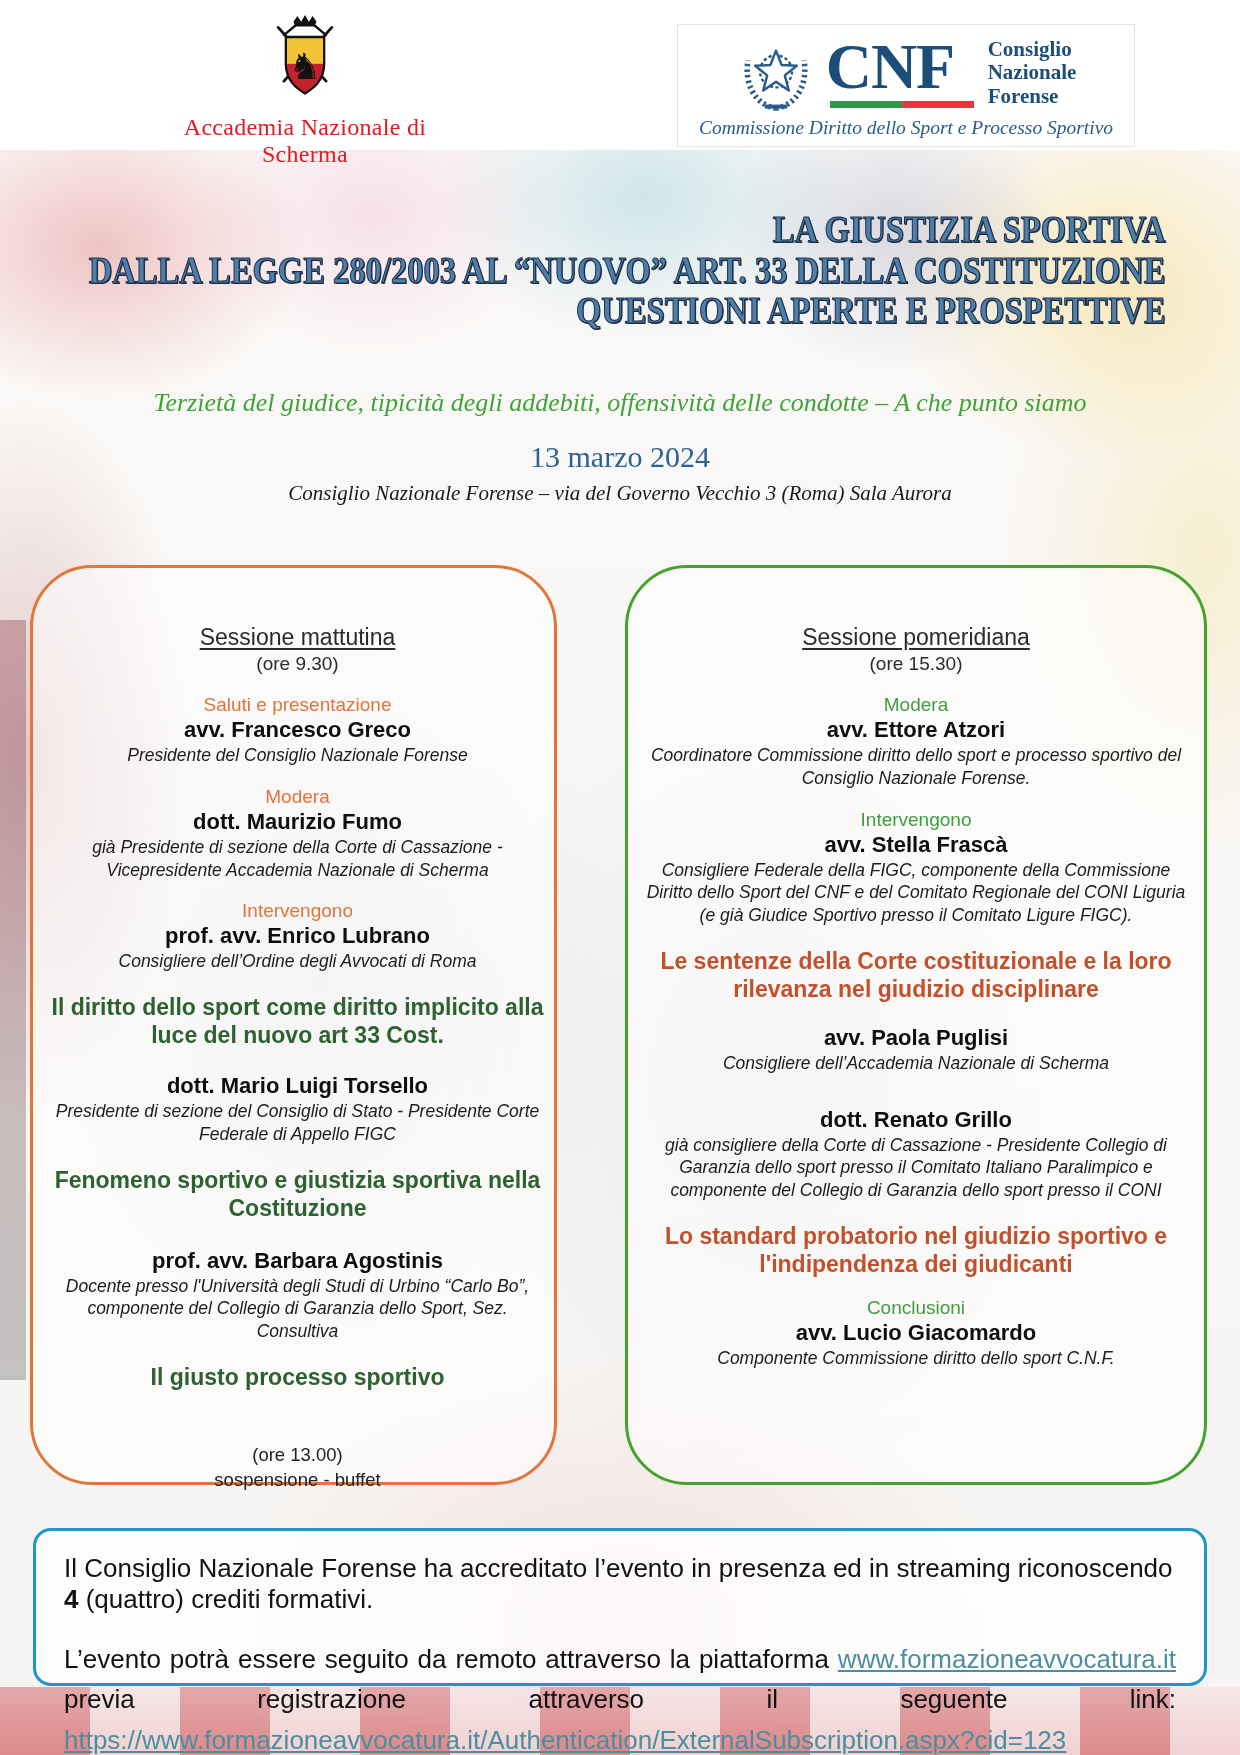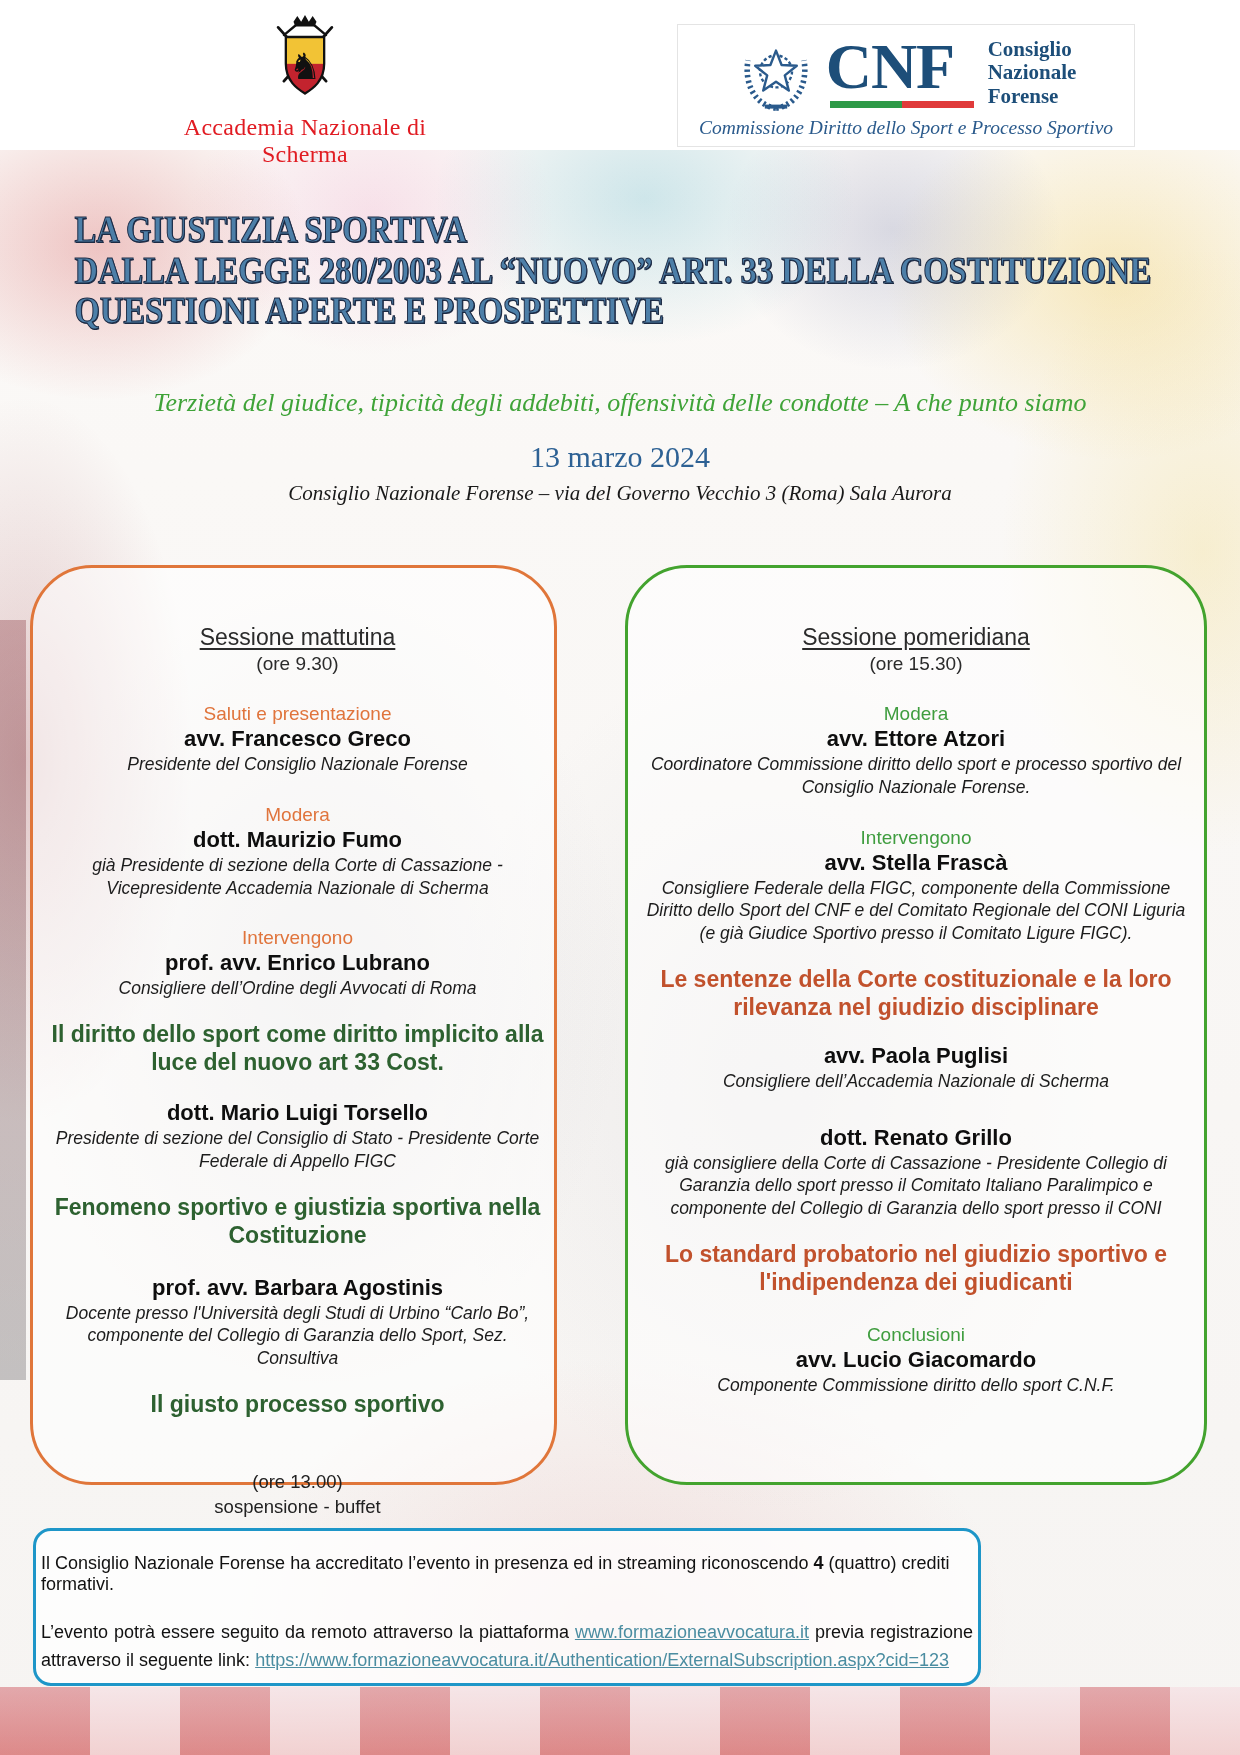--- a/index.html
+++ b/index.html
@@ -47,56 +47,56 @@
         color:var(--cnf-blue);letter-spacing:-1px}
   .cnf-bars{display:flex;justify-content:space-between;margin-top:5px;padding:0 4px}
   .cnf-bars .bar{height:7px;width:72px;display:inline-block}
   .bar.green{background:#2e9a47}.bar.red{background:#e03a3a}
   .cnf-name{font-family:"Liberation Serif",serif;font-weight:bold;font-size:21px;line-height:1.12;
         color:var(--cnf-blue)}
   .cnf-commission{text-align:center;font-family:"Liberation Serif",serif;font-style:italic;
         font-size:19.5px;color:#2a5a8c;margin-top:2px}
 
   
-  .title-block{position:absolute;top:210px;left:0;width:100%;text-align:left;
+  .title-block{position:absolute;top:210px;left:0;width:100%;text-align:right;
         font-family:"Liberation Serif",serif;font-weight:bold;font-size:37px;line-height:1.1;
         color:var(--title-blue);z-index:2;
         -webkit-text-stroke:1.1px #1d2b45;text-shadow:1px 1px 0 #1d2b45}
   .title-block .tline{display:block;transform:scaleX(.88);white-space:nowrap}
   .subtitle{position:absolute;top:388px;left:0;width:100%;text-align:center;z-index:2;
         font-family:"Liberation Serif",serif;font-style:italic;font-size:26px;
         color:var(--subtitle-green)}
   .event-date{position:absolute;top:440px;left:0;width:100%;text-align:center;z-index:2;
         font-family:"Liberation Serif",serif;font-size:30px;color:var(--date-blue)}
   .event-venue{position:absolute;top:481px;left:0;width:100%;text-align:center;z-index:2;
         font-family:"Liberation Serif",serif;font-style:italic;font-size:21px;color:#191919}
 
   
   .columns{position:absolute;top:565px;left:30px;width:1177px;height:920px;display:flex;gap:68px;z-index:2}
   .col{height:920px;border-radius:62px;background:rgba(255,255,255,.55);
         display:flex;flex-direction:column;align-items:center;text-align:center;padding-top:56px}
   .col.morning{width:527px;border:3px solid var(--orange-border);padding-left:12px;padding-right:4px}
   .col.afternoon{width:582px;border:3px solid var(--green-border);padding-left:16px;padding-right:16px}
   .session-title{font-size:23px;color:#2b2b2b;text-decoration:underline;text-underline-offset:3px}
   .session-time{font-size:19px;color:#2b2b2b;margin-top:2px}
-  .agenda-label{font-size:19px;margin-top:28px}
+  .agenda-label{font-size:19px;margin-top:19px}
   .morning .agenda-label{color:var(--label-orange)}
   .afternoon .agenda-label{color:var(--label-green)}
   .speaker{margin-top:1px}
   .speaker-name{font-size:22px;font-weight:bold;color:#0e0e0e}
   .speaker-role{font-size:17.5px;font-style:italic;color:#1c1c1c;line-height:1.3;margin-top:1px}
   .talk-title{font-size:23px;font-weight:bold;line-height:1.22;margin-top:20px}
   .morning .talk-title{color:var(--topic-green)}
   .afternoon .talk-title{color:var(--topic-rust)}
   .break{margin-top:52px;font-size:18.5px;color:#222;line-height:1.35}
 
   
-  .credits-box{position:absolute;left:33px;top:1528px;width:948px;height:158px;z-index:2;
+  .credits-box{position:absolute;left:33px;top:1528px;width:1174px;height:158px;z-index:2;
         border:3px solid var(--blue-border);border-radius:18px;background:rgba(255,255,255,.78);
-        padding:22px 5px 0;font-size:18px;color:#111}
+        padding:22px 28px 0;font-size:26px;color:#111}
   .credits-box p{margin:0}
   .credits-box .p2{margin-top:24px;text-align:justify;line-height:1.55}
   .credits-box a{color:var(--link-teal);text-decoration:underline;cursor:pointer}
 
   
   svg text{font-family:"DejaVu Sans",sans-serif}
 </style>
 </head>
 <body>
 

